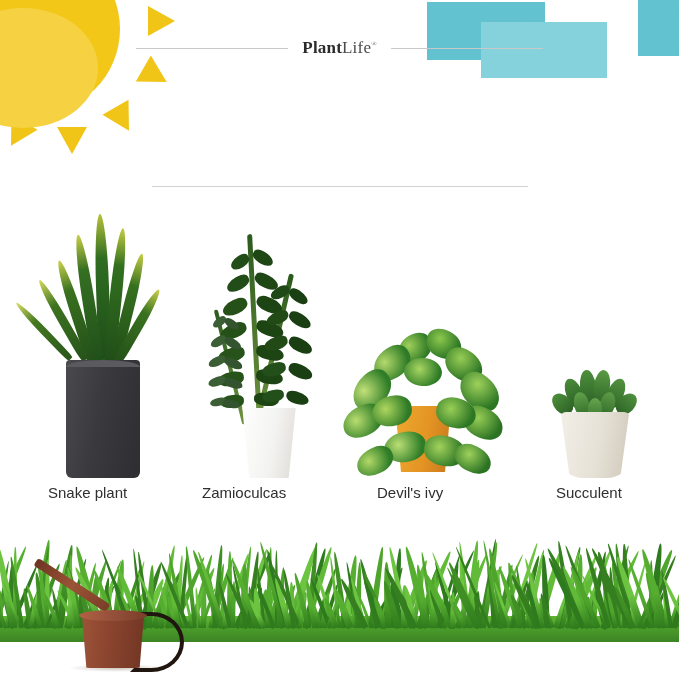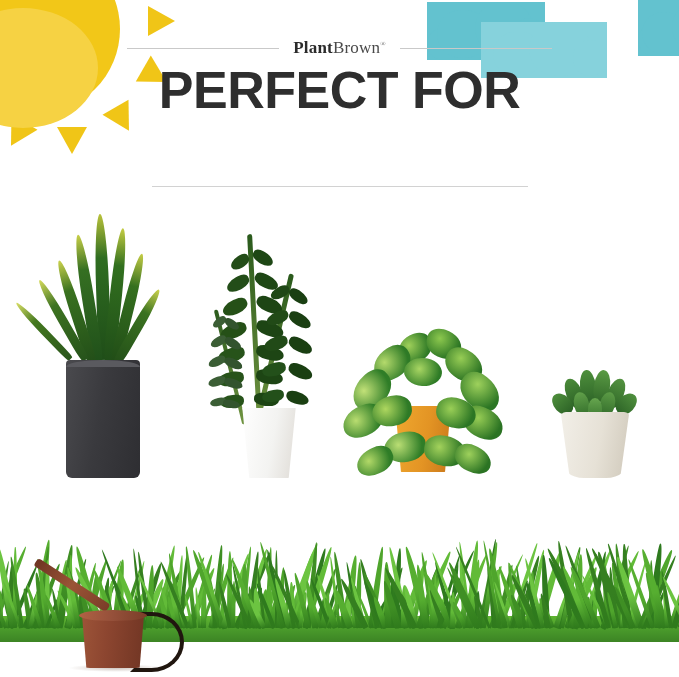--- a/index.html
+++ b/index.html
@@ -317,27 +317,26 @@
   </div>
   <div class="cloud cloud-c">
     <div class="base"></div>
       <div class="bump b1"></div>
       <div class="bump b2"></div>
   </div>
 
   <div class="brand-row">
     <div class="brand-rule"></div>
     <div class="brand-mark">
-      <span class="b-strong">Plant</span><span class="b-light">Brown</span><span class="b-reg">®</span>
+      <span class="b-strong">Plant</span><span class="b-light">Life</span><span class="b-reg">®</span>
     </div>
     <div class="brand-rule"></div>
   </div>
 
   <div class="headline">
-    <span class="l1">PERFECT FOR</span>
   </div>
   <div class="title-rule"></div>
 
   <div class="plants">
 
     <div class="plant" style="left:34px; width:138px; height:268px;">
       <div class="art">
 
         <div class="leaf" style="left:62px; bottom:118px; width:13px; height:146px; background:linear-gradient(180deg,#b9c23a,#2f6d21 30%,#1f4d18); border-radius:50% 50% 20% 20%; transform:rotate(-2deg);"></div>
         <div class="leaf" style="left:48px; bottom:116px; width:12px; height:128px; background:linear-gradient(180deg,#c8cf48,#356f22 28%,#20501a); border-radius:50% 50% 20% 20%; transform:rotate(-9deg);"></div>
@@ -441,20 +440,26 @@
         <div class="leaf" style="left:36px; bottom:62px; width:15px; height:24px; background:linear-gradient(180deg,#61a04a,#35702c); border-radius:50% 50% 45% 45%; transform:rotate(-12deg);"></div>
         <div class="leaf" style="left:62px; bottom:62px; width:15px; height:24px; background:linear-gradient(180deg,#5c9b46,#336d2b); border-radius:50% 50% 45% 45%; transform:rotate(14deg);"></div>
         <div class="leaf" style="left:50px; bottom:58px; width:14px; height:22px; background:linear-gradient(180deg,#66a54e,#37742e); border-radius:50% 50% 45% 45%; transform:rotate(0deg);"></div>
 
         <div class="pot pot-cream" style="left:22px; bottom:0; width:70px; height:66px; clip-path:polygon(1% 0%, 99% 0%, 86% 100%, 14% 100%);"></div>
       </div>
     </div>
 
   </div>
 
+  <div class="captions">
+    <div class="caption" style="left:48px;">Snake plant</div>
+    <div class="caption" style="left:202px;">Zamioculcas</div>
+    <div class="caption" style="left:377px;">Devil's ivy</div>
+    <div class="caption" style="left:556px;">Succulent</div>
+  </div>
 
   <div class="grass-band">
     <div class="grass-floor"></div>
     <div id="grass-blades">
         <div class="blade" style="left: -9.61119px; width: 5.14592px; height: 87.5424px; background: linear-gradient(rgb(86, 174, 48) 0%, rgb(86, 174, 48) 55%, rgb(47, 122, 28) 100%); border-radius: 50% 50% 10% 10% / 70% 70% 10% 10%; transform: rotate(22.4deg);"></div>
         <div class="blade" style="left: -5.40097px; width: 3.35798px; height: 67.7584px; background: linear-gradient(rgb(63, 143, 36) 0%, rgb(63, 143, 36) 55%, rgb(47, 122, 28) 100%); border-radius: 50% 50% 10% 10% / 70% 70% 10% 10%; transform: rotate(10.3deg);"></div>
         <div class="blade" style="left: -4.98824px; width: 3.68792px; height: 29.6247px; background: linear-gradient(rgb(108, 196, 65) 0%, rgb(108, 196, 65) 55%, rgb(47, 122, 28) 100%); border-radius: 50% 50% 10% 10% / 70% 70% 10% 10%; transform: rotate(9.2deg);"></div>
         <div class="blade" style="left: -4.14142px; width: 6.79703px; height: 38.1297px; background: linear-gradient(rgb(79, 165, 44) 0%, rgb(79, 165, 44) 55%, rgb(47, 122, 28) 100%); border-radius: 50% 50% 10% 10% / 70% 70% 10% 10%; transform: rotate(-0.1deg);"></div>
         <div class="blade" style="left: -3.25451px; width: 4.78453px; height: 77.5481px; background: linear-gradient(rgb(53, 127, 32) 0%, rgb(53, 127, 32) 55%, rgb(47, 122, 28) 100%); border-radius: 50% 50% 10% 10% / 70% 70% 10% 10%; transform: rotate(-5deg);"></div>
         <div class="blade" style="left: 3.75378px; width: 3.83013px; height: 58.3725px; background: linear-gradient(rgb(86, 174, 48) 0%, rgb(86, 174, 48) 55%, rgb(47, 122, 28) 100%); border-radius: 50% 50% 10% 10% / 70% 70% 10% 10%; transform: rotate(-24.7deg);"></div>

